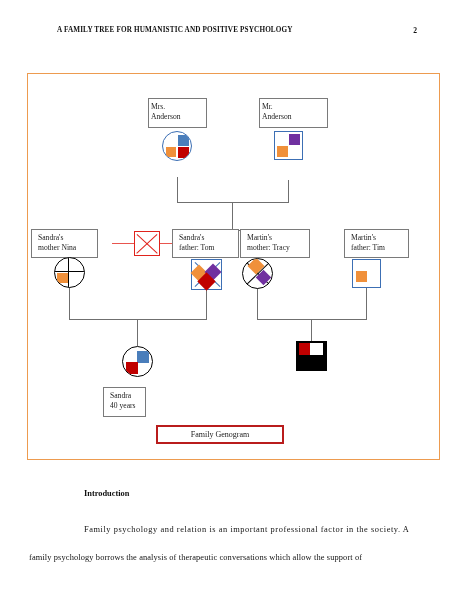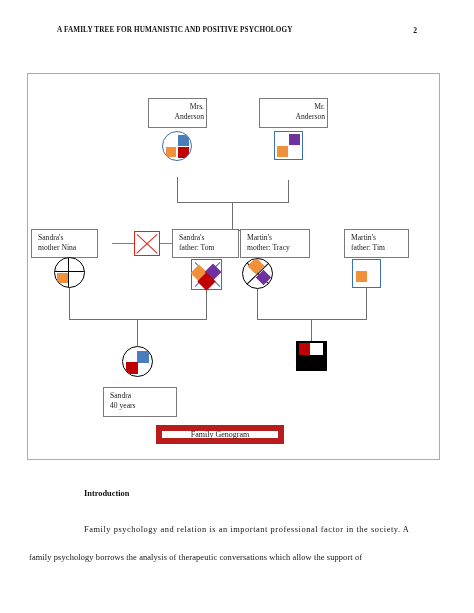--- a/index.html
+++ b/index.html
@@ -72,21 +72,21 @@
     position: absolute;
     border: 1px solid #7a7a7a;
     background: #ffffff;
     box-sizing: border-box;
     font-size: 7.6px;
     line-height: 10px;
     padding: 3px 5px 3px 6px;
     text-align: left;
     color: #1a1a1a;
   }
-  .nbox.center { text-align: right; padding-left: 18px; padding-right: 2px;}
+  .nbox.center { text-align: left; padding-left: 2px; padding-right: 2px;}
 
   
   .sym {
     position: absolute;
     box-sizing: border-box;
   }
   .circle {
     border-radius: 50%;
     overflow: hidden;
   }
@@ -116,21 +116,21 @@
     height: 1.4px;
     left: -2px;
     width: calc(100% + 4px);
     top: 50%;
     transform-origin: center;
   }
 
   
   .caption-box {
     position: absolute;
-    border: 6px solid #b91c1c;
+    border: 2px solid #b91c1c;
     background: #fff;
     box-sizing: border-box;
     font-size: 8px;
     display: flex;
     align-items: center;
     justify-content: center;
     color: #1a1a1a;
   }
 
   
@@ -249,21 +249,21 @@
     </div>
 
     <div class="sym sq" style="left:324px; top:185px; width:29px; height:29px; border:1.6px solid #3C6FB4; background:#fff;">
       <div class="patch" style="left:3px; top:11px; width:11px; height:11px; background:#F0903A;"></div>
     </div>
 
     <div class="sym circle" style="left:94px; top:272px; width:31px; height:31px; border:1.7px solid #000; background:#fff;">
       <div class="patch" style="left:14px; top:4px; width:12px; height:12px; background:#4A7EBB;"></div>
       <div class="patch" style="left:3px; top:15px; width:12px; height:12px; background:#C00000;"></div>
     </div>
-    <div class="nbox" style="left:75px; top:313px; width:74px; height:30px;">
+    <div class="nbox" style="left:75px; top:313px; width:43px; height:30px;">
       <div>Sandra</div>
       <div>40 years</div>
     </div>
 
     <div class="sym sq" style="left:268px; top:267px; width:31px; height:30px; border:1.8px solid #000; background:#000;">
       <div class="patch" style="left:2px; top:1px; width:24px; height:12px; background:#ffffff;"></div>
       <div class="patch" style="left:2px; top:1px; width:11px; height:12px; background:#C00000;"></div>
     </div>
 
     <div class="caption-box" style="left:128px; top:351px; width:128px; height:19px;">Family Genogram</div>

